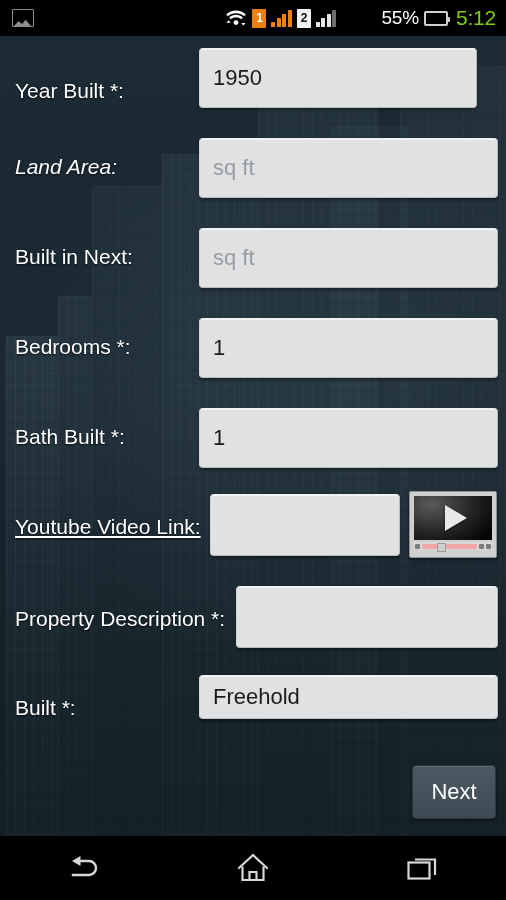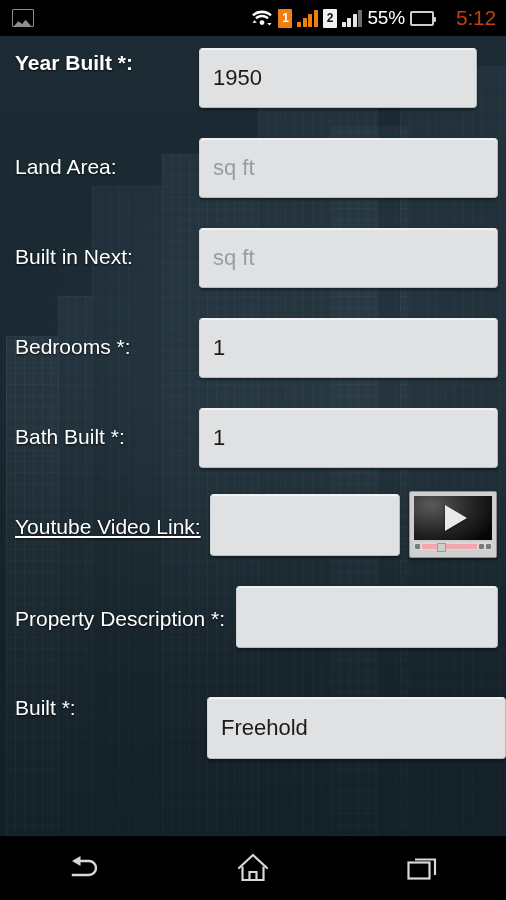--- a/index.html
+++ b/index.html
@@ -66,36 +66,36 @@
   .sim2 { background: #f2f2f2; color: #111111; }
   .bars { display: flex; align-items: flex-end; gap: 1.5px; height: 18px; }
   .bars i { display: block; width: 4px; border-radius: 0.5px; }
   .bars i:nth-child(1){ height: 5px; }
   .bars i:nth-child(2){ height: 9px; }
   .bars i:nth-child(3){ height: 13px; }
   .bars i:nth-child(4){ height: 17px; }
   .bars.orange i { background:#ee8012; }
   .bars.white  i { background:#e8e8e8; }
   .bars.white i:nth-child(4){ background:#6d6d6d; }
-  .batt-pct { color:#ffffff; font-size: 19px; letter-spacing: -0.2px; }
+  .batt-pct { color:#ffffff; font-size: 19px; letter-spacing: -0.2px; margin-left: 40px; }
   .batt-ico {
     width: 24px; height: 15px;
     border: 2px solid #cfcfcf;
     border-radius: 2px;
     position: relative;
     box-sizing: border-box;
     padding: 1px;
   }
   .batt-ico::after{
     content:"";
     position:absolute; right:-4px; top:4px;
     width:3px; height:5px; background:#cfcfcf; border-radius:0 1px 1px 0;
   }
   .batt-fill { height:100%; width: 58%; background:#7ac043; }
-  .clock { color:#c2410c; font-size: 21px; margin-left: 17px; letter-spacing:-0.2px;}
+  .clock { color:#84cc16; font-size: 21px; margin-left: 3px; letter-spacing:-0.2px;}
 
   
   #bgart {
     position: absolute;
     top: 36px; left: 0;
     width: 506px; height: 800px;
     overflow: hidden;
     background:
       radial-gradient(ellipse 520px 380px at 62% 46%, rgba(120,148,163,0.22), rgba(120,148,163,0) 70%),
       linear-gradient(180deg,#1e2d36 0%, #1a2933 32%, #16242c 62%, #131f26 100%);
@@ -270,26 +270,26 @@
     <div class="tower" style="left:162px;top:118px; width:96px;  height:682px; opacity:.85;"></div>
     <div class="tower" style="left:258px;top:60px;  width:120px; height:740px; opacity:.70;"></div>
     <div class="tower" style="left:332px;top:90px;  width:76px;  height:710px; opacity:.50;"></div>
     <div class="tower" style="left:400px;top:30px;  width:106px; height:770px; opacity:.62;"></div>
     <div class="haze"></div>
   </div>
 
   <div id="form">
 
     <div class="row">
-      <span class="flabel" style="top:16px;font-weight:bold;">Year Built *:</span>
+      <span class="flabel" style="top:44px;">Year Built *:</span>
       <div class="field" style="left:199px; top:12px; width:278px; height:60px;">1950</div>
     </div>
 
     <div class="row">
-      <span class="flabel" style="top:120px;">Land Area:</span>
+      <span class="flabel" style="top:120px;font-style:italic;">Land Area:</span>
       <div class="field ph" style="left:199px; top:102px; width:299px; height:60px;">sq ft</div>
     </div>
 
     <div class="row">
       <span class="flabel" style="top:210px;">Built in Next:</span>
       <div class="field ph" style="left:199px; top:192px; width:299px; height:60px;">sq ft</div>
     </div>
 
     <div class="row">
       <span class="flabel" style="top:300px;">Bedrooms *:</span>
@@ -317,24 +317,25 @@
       </div>
     </div>
 
     <div class="row">
       <span class="flabel" style="top:572px;">Property Description *:</span>
       <div class="field" style="left:236px; top:550px; width:262px; height:62px;"></div>
     </div>
 
     <div class="row">
       <span class="flabel" style="top:661px;">Built *:</span>
-      <div class="field" style="left:207px; top:639px; width:299px; height:62px;margin-top:22px;">Freehold</div>
+      <div class="field" style="left:199px; top:639px; width:299px; height:44px;">Freehold</div>
     </div>
   </div>
 
+  <div id="next-button">Next</div>
 
   <div id="navbar">
     <div class="navslot">
       <span class="ic-back">
         <svg width="34" height="26" viewBox="0 0 34 26">
           <path d="M12 6 H22 a7 7 0 0 1 0 14 H6" fill="none" stroke="#d8d8d8" stroke-width="2.4" stroke-linecap="square"></path>
           <path d="M13.5 1 L5 6 L13.5 11 Z" fill="#d8d8d8"></path>
         </svg>
       </span>
     </div>

